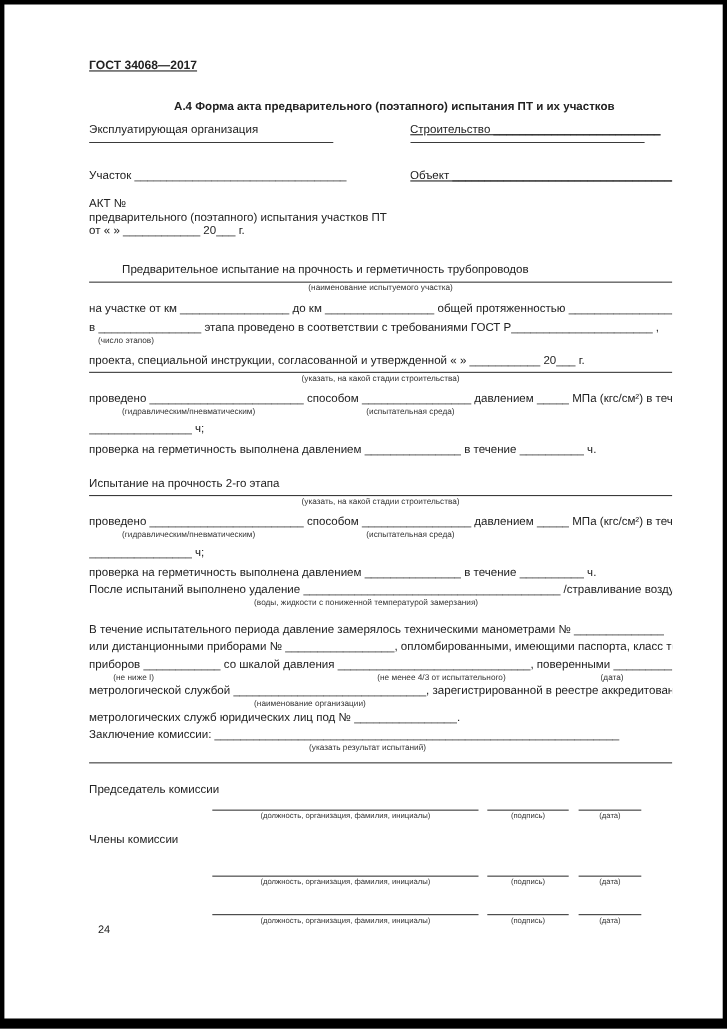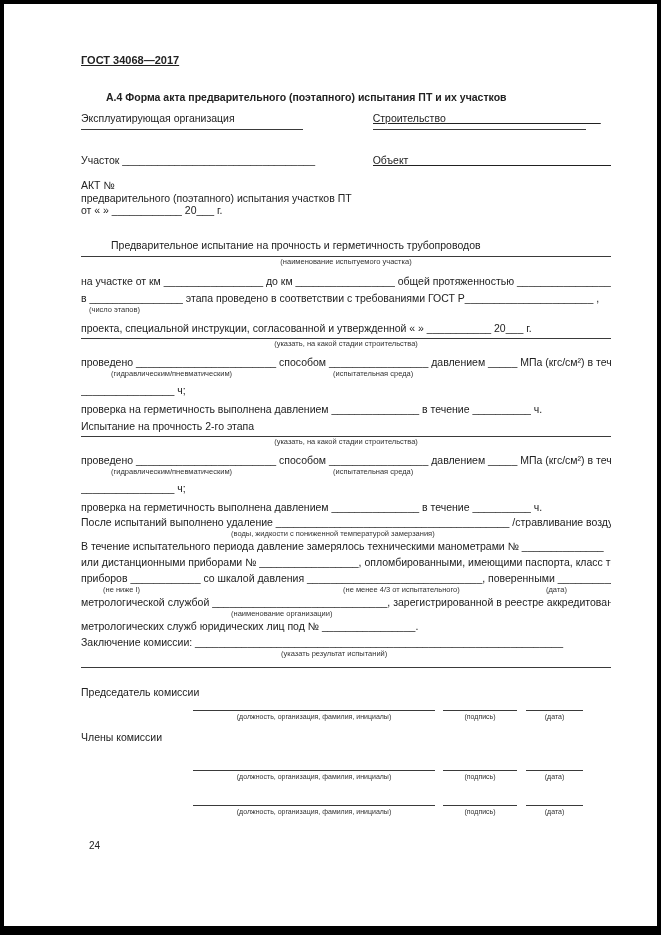--- a/index.html
+++ b/index.html
@@ -17,21 +17,21 @@
   }
   .content {
     position: absolute;
     left: 77px;
     top: 50px;
     width: 530px;
     font-size: 10.5px;
     line-height: 13px;
   }
   .hdr { font-weight: bold; font-size: 11px; text-decoration: underline; }
-  .title { font-weight: bold; margin-top: 24px; margin-left: 25px; }
+  .title { font-weight: bold; margin-top: 24px; margin-left: 25px; text-align: center; }
   .line { margin-top: 3px; white-space: nowrap; overflow: hidden; }
   .rule-full { border-bottom: 1px solid #3a3a3a; height: 0; margin-top: 3px; }
   .caption-center { text-align: center; font-size: 7.5px; line-height: 10px; color: #333; }
   .caption-row { position: relative; height: 10px; font-size: 7.5px; line-height: 10px; color: #333; }
   .caption-row span { position: absolute; top: 0; white-space: nowrap; }
   .two-col { display: flex; gap: 46px; }
   .tc-left { width: 269px; white-space: nowrap; overflow: hidden; }
   .tc-right { width: 261px; white-space: nowrap; overflow: hidden; text-decoration: underline; }
   .rule-small { border-bottom: 1px solid #3a3a3a; height: 0; }
   .act { line-height: 12.5px; margin-top: 12px; }
@@ -93,38 +93,38 @@
     <div class="caption-center">(указать, на какой стадии строительства)</div>
 
     <div class="line" style="margin-top:7px">проведено ________________________ способом _________________ давлением _____ МПа (кгс/см²) в течение</div>
     <div class="caption-row">
       <span style="left:30px">(гидравлическим/пневматическим)</span>
       <span style="left:252px">(испытательная среда)</span>
     </div>
     <div class="line" style="margin-top:5px">________________ ч;</div>
     <div class="line" style="margin-top:6px">проверка на герметичность выполнена давлением _______________ в течение __________ ч.</div>
 
-    <div class="line" style="margin-top:4px">Испытание на прочность 2-го этапа</div>
+    <div class="line" style="margin-top:18px">Испытание на прочность 2-го этапа</div>
     <div class="rule-full"></div>
     <div class="caption-center">(указать, на какой стадии строительства)</div>
 
     <div class="line" style="margin-top:7px">проведено ________________________ способом _________________ давлением _____ МПа (кгс/см²) в течение</div>
     <div class="caption-row">
       <span style="left:30px">(гидравлическим/пневматическим)</span>
       <span style="left:252px">(испытательная среда)</span>
     </div>
     <div class="line" style="margin-top:5px">________________ ч;</div>
     <div class="line" style="margin-top:6px">проверка на герметичность выполнена давлением _______________ в течение __________ ч.</div>
 
     <div class="line" style="margin-top:2px">После испытаний выполнено удаление ________________________________________ /стравливание воздуха</div>
     <div class="caption-row">
       <span style="left:150px">(воды, жидкости с пониженной температурой замерзания)</span>
     </div>
 
-    <div class="line" style="margin-top:1px">В течение испытательного периода давление замерялось техническими манометрами № ______________</div>
+    <div class="line" style="margin-top:13px">В течение испытательного периода давление замерялось техническими манометрами № ______________</div>
     <div class="line" style="margin-top:3px">или дистанционными приборами № _________________, опломбированными, имеющими паспорта, класс точности</div>
     <div class="line" style="margin-top:3px">приборов ____________ со шкалой давления ______________________________, поверенными _____________</div>
     <div class="caption-row">
       <span style="left:22px">(не ниже I)</span>
       <span style="left:262px">(не менее 4/3 от испытательного)</span>
       <span style="left:465px">(дата)</span>
     </div>
 
     <div class="line" style="margin-top:1px">метрологической службой ______________________________, зарегистрированной в реестре аккредитованных</div>
     <div class="caption-row">

